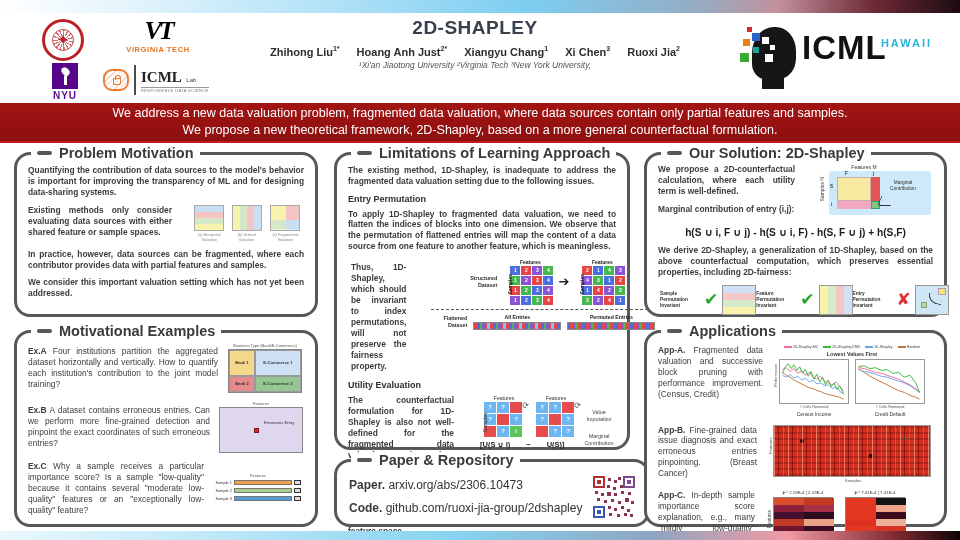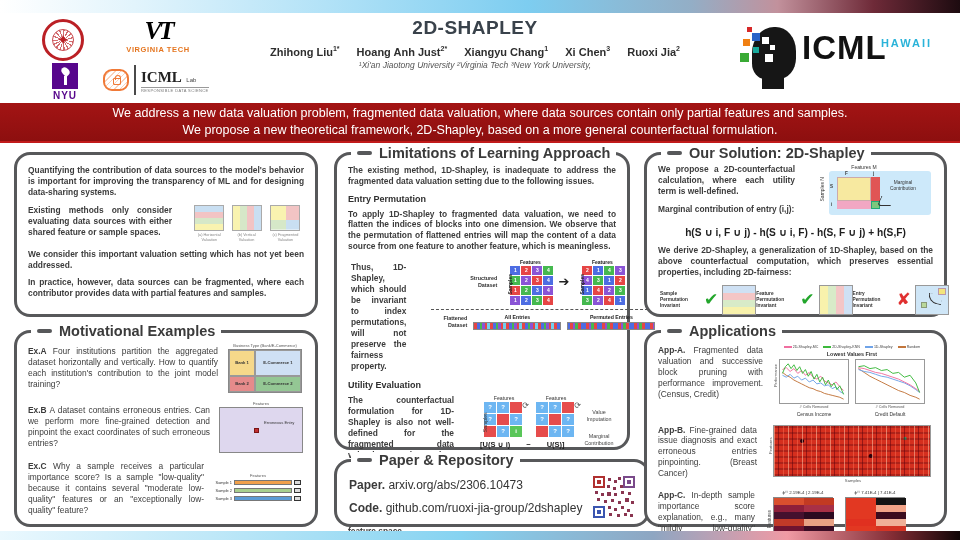--- a/index.html
+++ b/index.html
@@ -286,41 +286,42 @@
     <div class="hawaii">HAWAII</div>
   </div>
 </div>
 
 <div class="banner">
   <div>We address a new data valuation problem, fragmented data valuation, where data sources contain only partial features and samples.</div>
   <div>We propose a new theoretical framework, 2D-Shapley, based on a more general counterfactual formulation.</div>
 </div>
 
 <div class="panel" id="panel-pm">
+  <div class="panel-title">Problem Motivation</div>
   <div class="pbody">
     <p>Quantifying the contribution of data sources to the model's behavior is important for improving the transparency of ML and for designing data-sharing systems.</p>
     <div class="row" style="margin-bottom:6px;">
       <p style="flex:1;margin:0;">Existing methods only consider evaluating data sources with either shared feature or sample spaces.</p>
       <div class="pm-fig">
         <div class="pm-item">
             <div class="pm-sq pm-a"></div>
           <div class="pm-cap">(a) Horizontal Valuation</div>
           </div>
         <div class="pm-item">
             <div class="pm-sq pm-b"></div>
           <div class="pm-cap">(b) Vertical Valuation</div>
           </div>
         <div class="pm-item">
             <div class="pm-sq pm-c"></div>
           <div class="pm-cap">(c) Fragmented Valuation</div>
           </div>
       </div>
     </div>
+    <p>In practice, however, data sources can be fragmented, where each contributor provides data with partial features and samples.</p>
     <p>We consider this important valuation setting which has not yet been addressed.</p>
-    <p>In practice, however, data sources can be fragmented, where each contributor provides data with partial features and samples.</p>
   </div>
 </div>
 
 <div class="panel" id="panel-me">
   <div class="panel-title">Motivational Examples</div>
   <div class="pbody">
     <div class="me-row">
       <div class="me-text"><span class="bold">Ex.A</span><span> Four institutions partition the aggregated dataset horizontally and vertically. How to quantify each institution's contribution to the joint model training?</span></div>
       <div class="figA">
         <div>Business Type (Bank/E-Commerce)</div>

